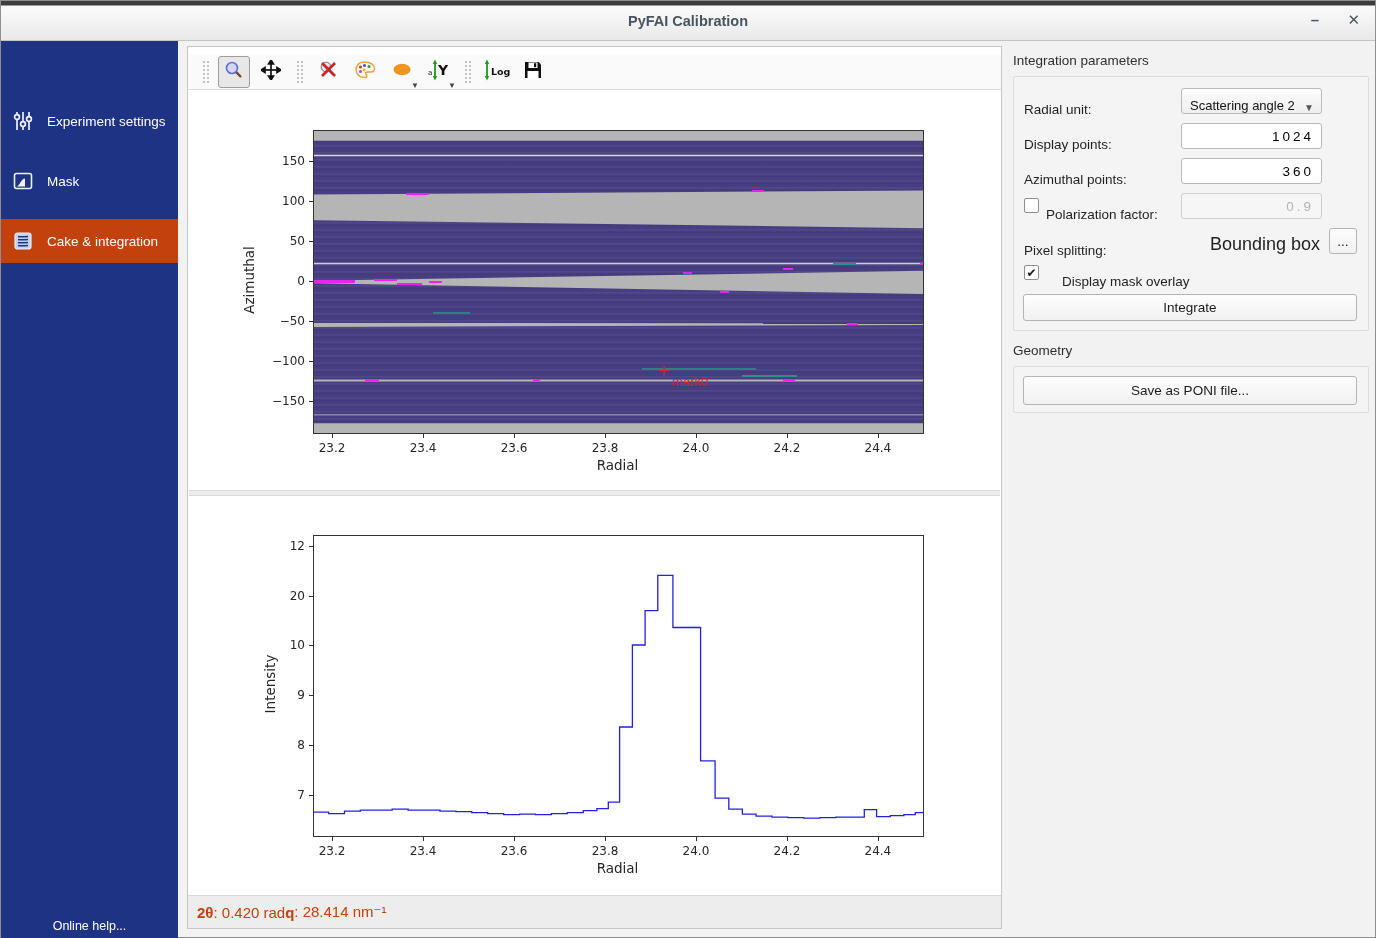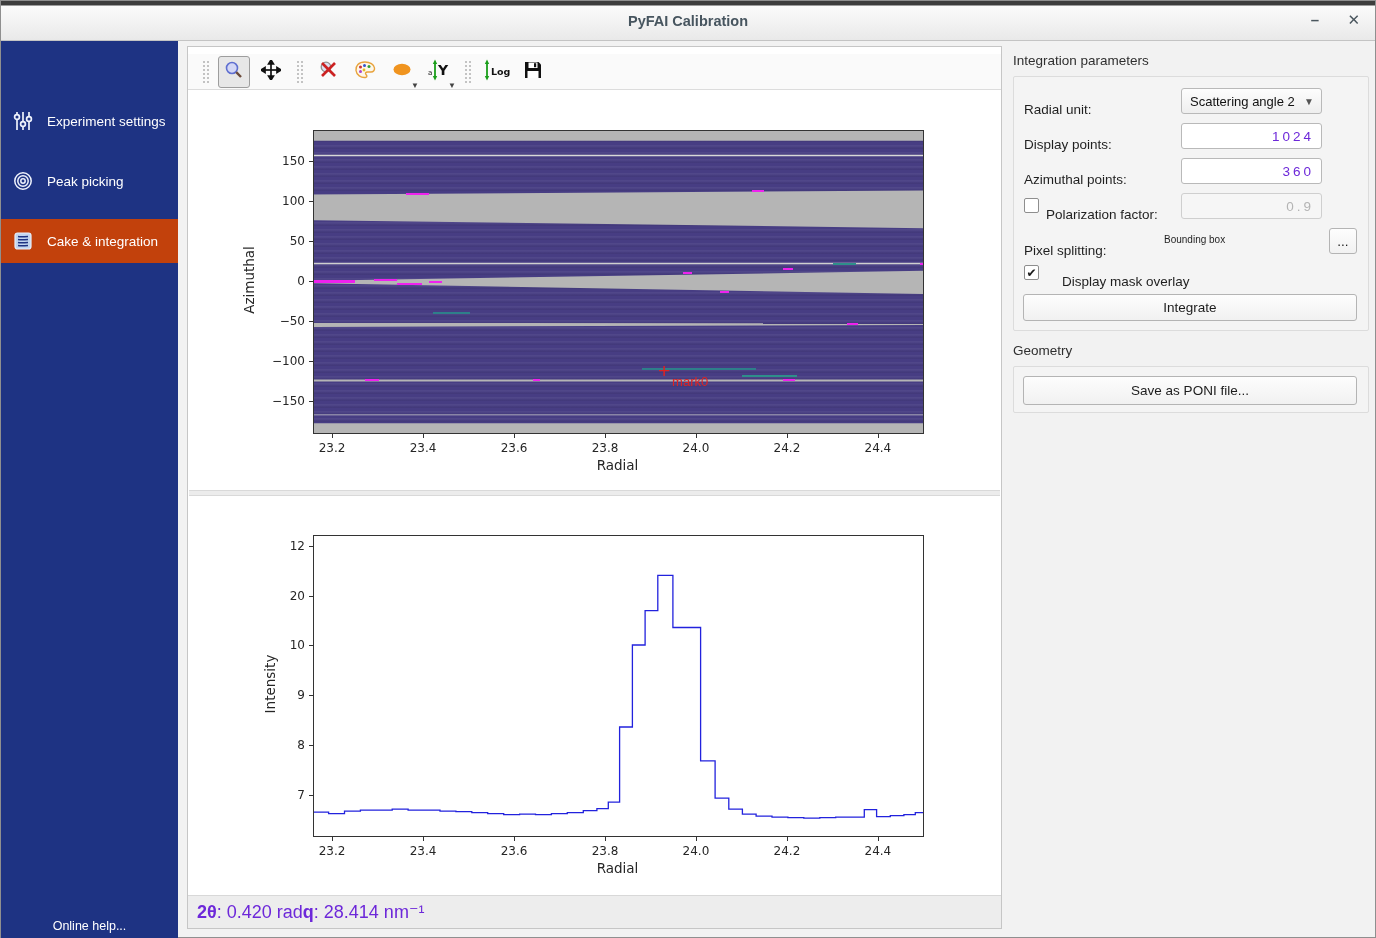--- a/index.html
+++ b/index.html
@@ -45,43 +45,43 @@
   .band,.speck{position:absolute;left:0;}
   .tick-label{position:absolute;font-family:"DejaVu Sans",sans-serif;font-size:12px;color:#262626;white-space:nowrap;}
   .xt{transform:translateX(-50%);}
   .yt{transform:translateY(-50%);text-align:right;}
   .tickmark{position:absolute;background:#333;}
   .ax-label{position:absolute;font-family:"DejaVu Sans",sans-serif;font-size:13.5px;color:#262626;text-align:center;}
   .ylab{transform:rotate(-90deg);}
   .marker-plus{position:absolute;color:#dd2222;font-size:21px;font-weight:normal;line-height:20px;}
   .marker-label{position:absolute;color:#dd2222;font-size:13px;}
   .statusbar{position:absolute;left:0;right:0;bottom:0;height:33px;background:#ededed;border-top:1px solid #d8d8d8;
-             display:flex;align-items:center;padding-left:9px;font-size:18px;color:#6d28d9;box-sizing:border-box;}
+             display:flex;align-items:center;padding-left:9px;font-size:15px;color:#c2410c;box-sizing:border-box;}
   
   .rightpanel{position:absolute;left:1010px;top:40px;width:366px;height:898px;}
   .group-title{position:absolute;font-size:13.5px;color:#2f2f2f;}
   .gt1{left:2px;top:12px;} .gt2{left:2px;top:302px;}
   .groupbox{position:absolute;left:2px;width:356px;border:1px solid #dcdcdc;border-radius:2px;box-sizing:border-box;background:#f4f4f4;}
   .gb1{top:35px;height:255px;} .gb2{top:325px;height:47px;}
   .lbl{position:absolute;font-size:13.5px;color:#1f1f1f;margin-top:9px;}
   .field{position:absolute;left:167px;width:141px;height:26px;border:1px solid #b9b9b9;border-radius:3px;
          background:#fff;box-sizing:border-box;font-size:13.5px;font-family:inherit;}
-  input.field{text-align:right;padding:0 7px;letter-spacing:3px;color:#6d28d9;}
+  input.field{text-align:right;padding:0 7px;letter-spacing:3px;color:#000000;}
   input.field:disabled{background:#f6f6f6;color:#b4b4b4;border-color:#cfcfcf;}
-  .combo{display:flex;align-items:center;background:linear-gradient(#fdfdfd,#eeeeee);cursor:default;}
+  .combo{display:flex;align-items:flex-end;background:linear-gradient(#fdfdfd,#eeeeee);cursor:default;}
   .combo-text{width:110px;padding-left:8px;overflow:hidden;white-space:nowrap;font-size:13px;color:#111;}
   .combo-arrow{margin-left:auto;padding:0 7px;color:#555;font-size:10px;}
   .checkbox{position:absolute;left:10px;width:15px;height:15px;border:1px solid #8e8e8e;border-radius:2px;
             background:#fff;font-size:12px;line-height:14px;text-align:center;color:#1a1a1a;box-sizing:border-box;}
   .btn{position:absolute;border:1px solid #b4b4b4;border-radius:3px;background:linear-gradient(#fdfdfd,#f1f1f1);
        font-size:13.5px;color:#1c1c1c;font-family:inherit;cursor:default;}
   .btn-integrate{left:9px;top:217px;width:334px;height:27px;}
   .btn-dots{left:315px;top:151px;width:28px;height:26px;}
   .btn-save{left:9px;top:9px;width:334px;height:29px;}
-  .val-right{position:absolute;left:150px;width:156px;font-size:10px;color:#1f1f1f;}
+  .val-right{position:absolute;left:150px;width:156px;text-align:right;font-size:18px;color:#1f1f1f;}
 </style>
 </head>
 <body>
 
 <div class="window">
 
   <div class="titlebar">
     <span class="title">PyFAI Calibration</span>
     <span class="win-btn win-min">–</span>
     <span class="win-btn win-close">✕</span>
@@ -97,27 +97,26 @@
               <line x1="17" y1="2" x2="17" y2="20"></line>
               <circle cx="5" cy="7" r="2.4" fill="#1e3383"></circle>
               <circle cx="11" cy="14" r="2.4" fill="#1e3383"></circle>
               <circle cx="17" cy="9" r="2.4" fill="#1e3383"></circle>
             </svg>
           </span>
           <span>Experiment settings</span>
         </div>
         <div class="side-item">
           <span class="side-icon">
-            <svg width="22" height="22" viewBox="0 0 22 22" fill="none" stroke="#eef2fc">
-              <circle cx="11" cy="11" r="8.2" stroke-width="1.5"></circle>
-              <circle cx="11" cy="11" r="5.2" stroke-width="1.5"></circle>
-              <circle cx="11" cy="11" r="2.2" stroke-width="1.5"></circle>
+            <svg width="22" height="22" viewBox="0 0 22 22">
+              <rect x="2.5" y="3.5" width="17" height="15" rx="2" fill="none" stroke="#eef2fc" stroke-width="1.6"></rect>
+              <path d="M4.5 16.5 C8 16 9 8.5 13 8.5 L13 16.5 Z" fill="#eef2fc"></path>
             </svg>
           </span>
-          <span>Peak picking</span>
+          <span>Mask</span>
         </div>
         <div class="side-item sel">
           <span class="side-icon">
             <svg width="22" height="22" viewBox="0 0 22 22">
               <rect x="3" y="3" width="16" height="16" rx="2.5" fill="#c3d6f0" stroke="#e6eefb" stroke-width="1.2"></rect>
               <path d="M6 6.5 Q8 7 16 6.5 M6 9.5 Q9 10 16 9.5 M6 12.5 Q8 13 16 12.5 M6 15.5 Q9 16 16 15.5" stroke="#1e3383" stroke-width="1.5" fill="none"></path>
             </svg>
           </span>
           <span>Cake &amp; integration</span>
         </div>

